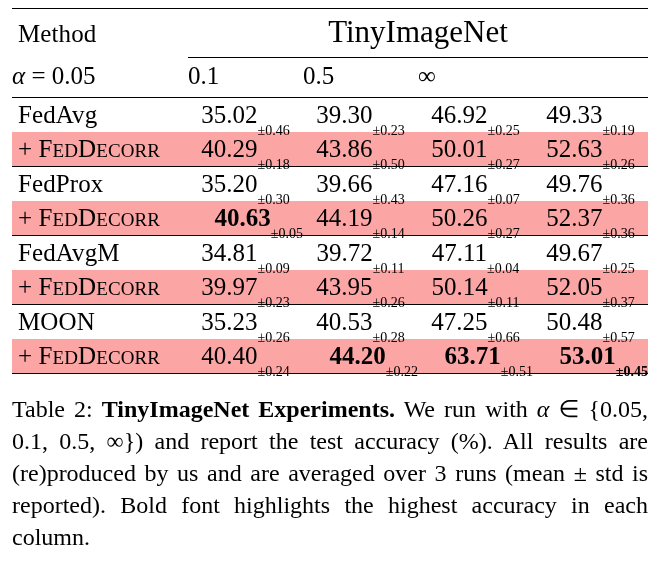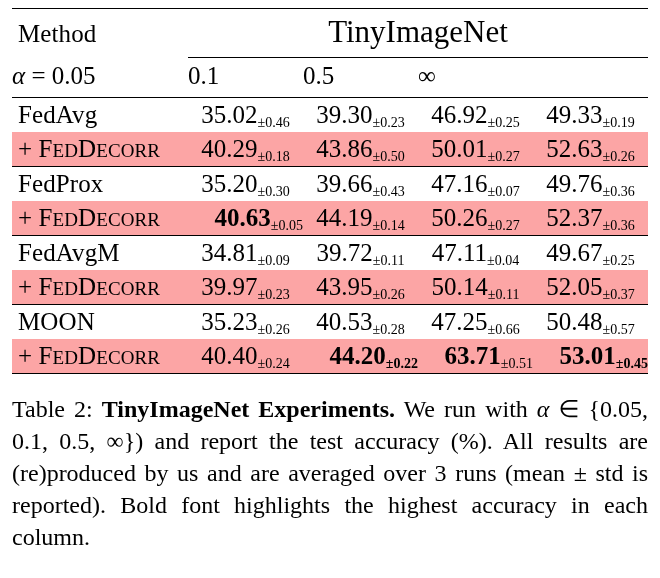--- a/index.html
+++ b/index.html
@@ -70,21 +70,21 @@
   .num-cell {
     text-align: center;
     font-size: 25px;
     padding: 3px 0 3px 0 !important;
     white-space: nowrap;
   }
   .num-cell .sub {
     font-size: 14px;
     vertical-align: baseline;
     position: relative;
-    top: 4px;
+    top: 12px;
     letter-spacing: 0;
   }
   .bold { font-weight: bold; text-align: right; }
   .shaded {
     background: #fca5a5;
   }
   .scfake {
     font-size: 25px;
   }
   .scfake .small {
@@ -198,21 +198,21 @@
         <td class="method-cell">MOON</td>
         <td class="num-cell"><span>35.23</span><span class="sub">±0.26</span></td>
         <td class="num-cell"><span>40.53</span><span class="sub">±0.28</span></td>
         <td class="num-cell"><span>47.25</span><span class="sub">±0.66</span></td>
         <td class="num-cell"><span>50.48</span><span class="sub">±0.57</span></td>
       </tr>
 
       <tr class="shaded">
         <td class="method-cell scfake">+ F<span class="small">ED</span>D<span class="small">ECORR</span></td>
         <td class="num-cell"><span>40.40</span><span class="sub">±0.24</span></td>
-        <td class="num-cell bold"><span>44.20</span><span class="sub" style="font-weight:bold">±0.22</span></td>
+        <td class="num-cell bold"><span>44.20</span><span class="sub" style="font-weight:normal">±0.22</span></td>
         <td class="num-cell bold"><span>63.71</span><span class="sub" style="font-weight:normal">±0.51</span></td>
         <td class="num-cell bold"><span>53.01</span><span class="sub" style="font-weight:bold">±0.45</span></td>
       </tr>
 
       <tr class="rule-bot">
         <td colspan="5" class="hrule-full"></td>
       </tr>
     </tbody>
   </table>
 

